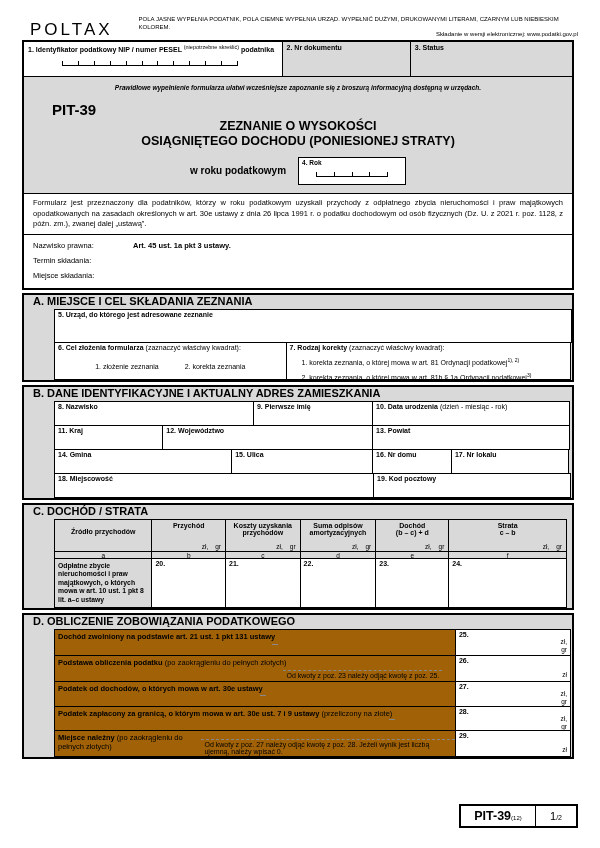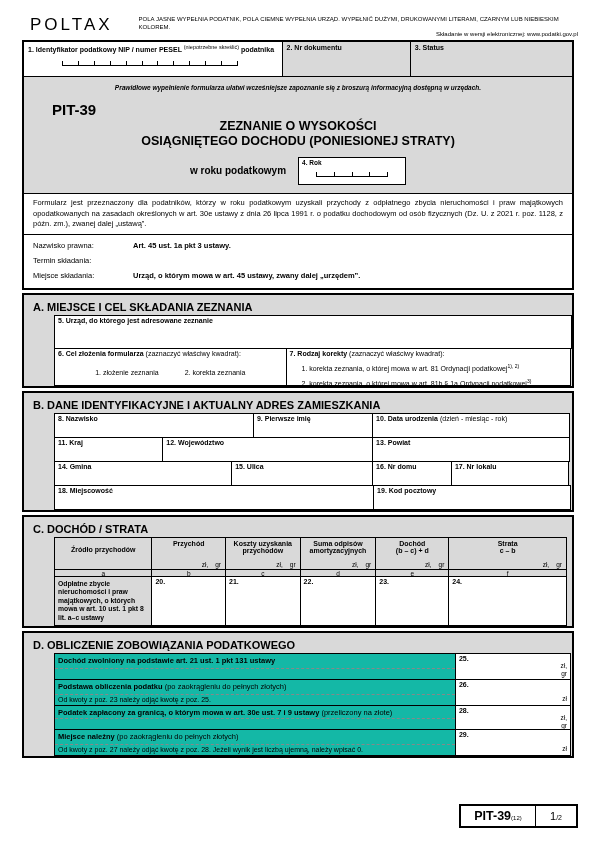--- a/index.html
+++ b/index.html
@@ -1,20 +1,20 @@
 <!DOCTYPE html>
 <html><head>
 <meta charset="utf-8">
 <style>
   html,body{margin:0;padding:0;background:#fff;}
   .page{position:relative;width:600px;height:848px;background:#fff;overflow:hidden;
         font-family:"Liberation Sans",sans-serif;color:#000;}
 
   
-  .topbar{position:absolute;top:16px;left:30px;width:548px;display:flex;align-items:flex-start;gap:12px;}
+  .topbar{position:absolute;top:16px;left:30px;width:548px;display:flex;align-items:flex-end;gap:12px;}
   .logo{font-size:17px;letter-spacing:3px;font-weight:normal;line-height:18px;}
   .instr{flex:1;margin-left:14px;font-size:6px;line-height:7.5px;}
   .instr .l1{text-align:left;}
   .instr .l2{text-align:right;}
 
   
   .blk{position:relative;margin-left:22px;width:552px;border:2px solid #000;box-sizing:border-box;background:#d9d9d9;}
   .blk.first{margin-top:40px;margin-left:22px;}
   .blk + .blk{margin-top:3px;}
 
@@ -45,21 +45,21 @@
   .yearbox .lab{font-size:6.5px;font-weight:bold;}
 
   
   .introbox{border-top:1.5px solid #000;background:#fff;padding:4px 9px;font-size:7.5px;line-height:10.5px;text-align:justify;}
   .legalbox{border-top:1px solid #000;background:#fff;padding:3px 9px 5px;}
   .legalrow{display:flex;font-size:7.5px;line-height:15px;}
   .legalrow .term{width:100px;}
   .legalrow .def{flex:1;font-weight:bold;}
 
   
-  .sec-title{font-size:11px;font-weight:bold;padding:6px 0 2px 9px;}
+  .sec-title{font-size:11px;font-weight:bold;padding:0 0 2px 9px;}
   .sec-body{margin-left:30px;}
   .frow{display:flex;}
   .frow > .fcell{box-sizing:border-box;background:#fff;border:1px solid #000;margin-left:-1px;margin-top:-1px;
                  padding:1px 3px;font-size:7px;position:relative;}
   .frow > .fcell:first-child{margin-left:0;}
   .frow:first-child > .fcell{margin-top:0;}
   .lb{font-weight:bold;}
   .ln{font-weight:normal;}
   .sup{font-size:5px;vertical-align:super;}
 
@@ -72,21 +72,21 @@
                  display:flex;flex-direction:column;justify-content:flex-start;padding:2px 2px 1px;}
   .ctable .hcell .units{margin-top:auto;display:flex;justify-content:flex-end;gap:7px;
                         font-weight:normal;font-size:6.5px;padding-right:2px;}
   .ctable .lcell{background:#d9d9d9;text-align:center;font-size:6.5px;height:8px;padding:0;line-height:8px;}
   .ctable .acell{background:#d9d9d9;}
   .ctable .datarow .fcell{height:50px;}
   .srclabel{font-size:6.8px;font-weight:bold;line-height:8.5px;padding-top:2px;text-align:left;}
   .cellnum{font-size:7px;font-weight:bold;}
 
   
-  .drow .lab-cell{width:77.6%;background:#14b8a6;display:flex;flex-direction:column;}
+  .drow .lab-cell{width:77.6%;background:#a16207;display:flex;flex-direction:row;}
   .drow .amt-cell{width:22.4%;display:flex;flex-direction:column;align-items:flex-end;}
   .dlabel{font-size:7.5px;padding-top:1px;}
   .dsub{margin-top:auto;border-top:1px dashed #888;margin-left:-3px;margin-right:-3px;
         padding:1px 3px 0;font-size:7px;min-height:8px;}
   .dnum{align-self:flex-start;font-size:7px;font-weight:bold;}
   .dunits{margin-top:auto;text-align:right;font-size:6.5px;line-height:8px;padding-bottom:1px;}
 
   
   .footer{position:absolute;right:22px;top:804px;display:flex;border:2px solid #000;background:#fff;}
   .footer .fc1{width:70px;text-align:center;font-size:12.5px;font-weight:bold;padding:3px 2px;border-right:1.5px solid #000;}
@@ -161,21 +161,20 @@
     <div class="legalbox">
       <div class="legalrow">
         <div class="term">Nazwisko prawna:</div>
         <div class="def">Art. 45 ust. 1a pkt 3 ustawy.</div>
       </div>
       <div class="legalrow">
         <div class="term">Termin składania:</div>
       </div>
       <div class="legalrow">
         <div class="term">Miejsce składania:</div>
-        <div class="def">Urząd, o którym mowa w art. 45 ustawy, zwany dalej „urzędem”.</div>
       </div>
     </div>
   </div>
 
   <div class="blk">
     <div class="sec-title">A. MIEJSCE I CEL SKŁADANIA ZEZNANIA</div>
     <div class="sec-body">
       <div class="frow">
         <div class="fcell" style="width:100%;height:34px;">
           <span class="lb">5. Urząd, do którego jest adresowane zeznanie</span>
@@ -361,20 +360,33 @@
         </div>
         <div class="fcell amt-cell" style="height:27px;">
           <span class="dnum">26.</span>
           <div class="dunits">
               <div></div>
               <div>zł</div>
             </div>
         </div>
       </div>
 
+      <div class="frow drow">
+        <div class="fcell lab-cell" style="height:26px;">
+          <div class="dlabel"><span class="lb">Podatek od dochodów, o których mowa w art. 30e ustawy</span> <span class="ln"></span></div>
+          <div class="dsub"></div>
+        </div>
+        <div class="fcell amt-cell" style="height:26px;">
+          <span class="dnum">27.</span>
+          <div class="dunits">
+              <div>zł,</div>
+              <div>gr</div>
+            </div>
+        </div>
+      </div>
 
       <div class="frow drow">
         <div class="fcell lab-cell" style="height:25px;">
           <div class="dlabel"><span class="lb">Podatek zapłacony za granicą, o którym mowa w art. 30e ust. 7 i 9 ustawy</span> <span class="ln">(przeliczony na złote)</span></div>
           <div class="dsub"></div>
         </div>
         <div class="fcell amt-cell" style="height:25px;">
           <span class="dnum">28.</span>
           <div class="dunits">
               <div>zł,</div>

